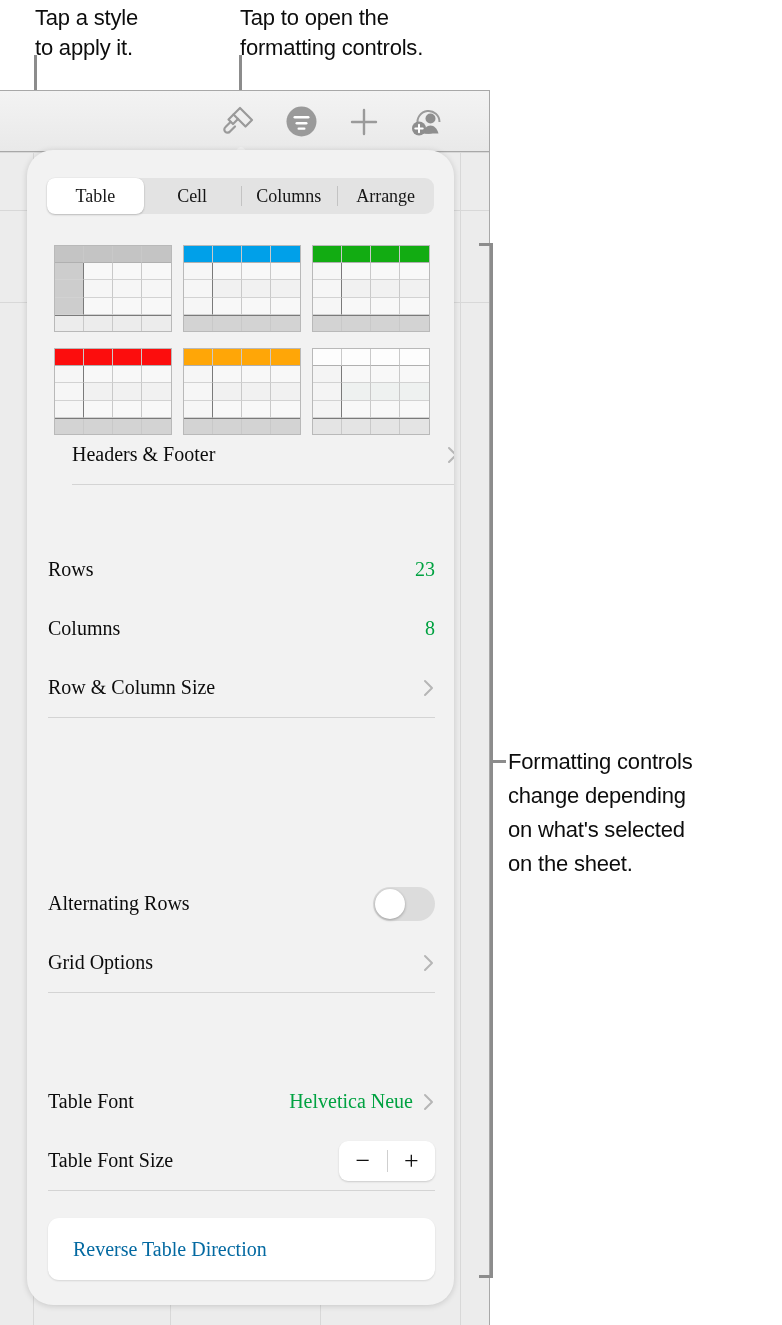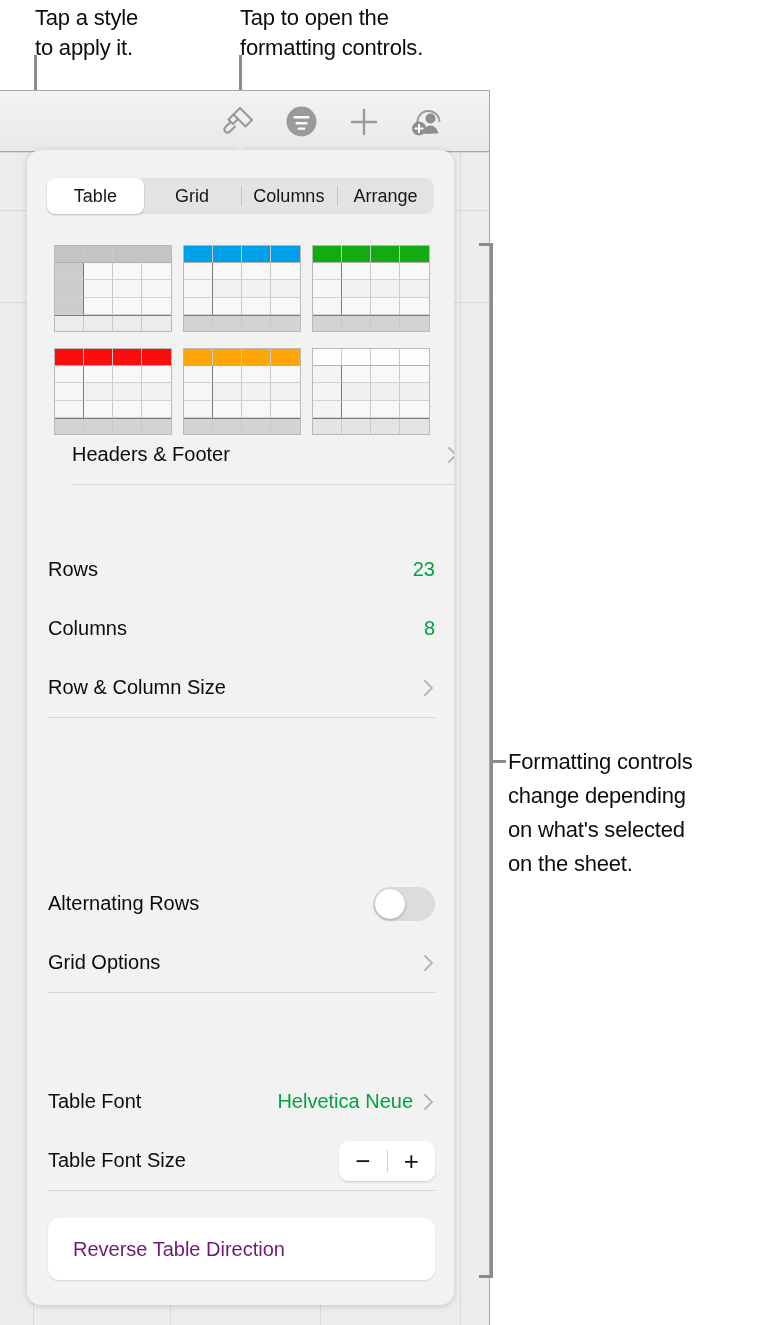--- a/index.html
+++ b/index.html
@@ -51,23 +51,24 @@
     position: absolute; top: 0; height: 61px; width: 62px;
     display: flex; align-items: center; justify-content: center;
   }
   .tb-icon svg { display: block; }
 
   
   .popover {
     position: absolute; left: 27px; top: 150px;
     width: 427px; height: 1155px;
     background: #f2f2f2;
-    border-radius: 14px;
+    border-radius: 26px;
     box-shadow: 0 1px 6px rgba(0,0,0,0.16);
     overflow: hidden;
+    font-family: Liberation Serif, serif;
   }
   .pop-arrow {
     position: absolute; left: 222px; top: 146px; width: 38px; height: 18px;
     overflow: hidden;
   }
   .pop-arrow svg { display: block; }
 
   
   .segmented {
     position: absolute; left: 20px; top: 28px;
@@ -141,21 +142,21 @@
   .step-btn {
     flex: 1; display: flex; align-items: center; justify-content: center;
     font-size: 26px; color: #111; line-height: 1;
   }
   .step-sep { width: 1px; height: 22px; background: #cfcfcf; }
 
   .big-button {
     position: absolute; left: 21px; width: 387px; height: 62px;
     background: #fff; border-radius: 11px;
     display: flex; align-items: center; padding-left: 25px;
-    font-size: 20px; color: #701a75;
+    font-size: 20px; color: #0369a1;
     box-shadow: 0 1px 2px rgba(0,0,0,0.12);
   }
 </style>
 </head>
 <body>
 
 <div class="stage">
 
   <div class="callout" id="callout-style">Tap a style
 to apply it.</div>
@@ -224,21 +225,21 @@
     </svg>
   </div>
 
   <div class="popover">
 
     <div class="segmented">
       <div class="seg active">
         <span>Table</span>
       </div>
       <div class="seg">
-        <span>Grid</span>
+        <span>Cell</span>
       </div>
       <div class="seg">
         <div class="seg-div"></div>
         <span>Columns</span>
       </div>
       <div class="seg">
         <div class="seg-div"></div>
         <span>Arrange</span>
       </div>
     </div>

